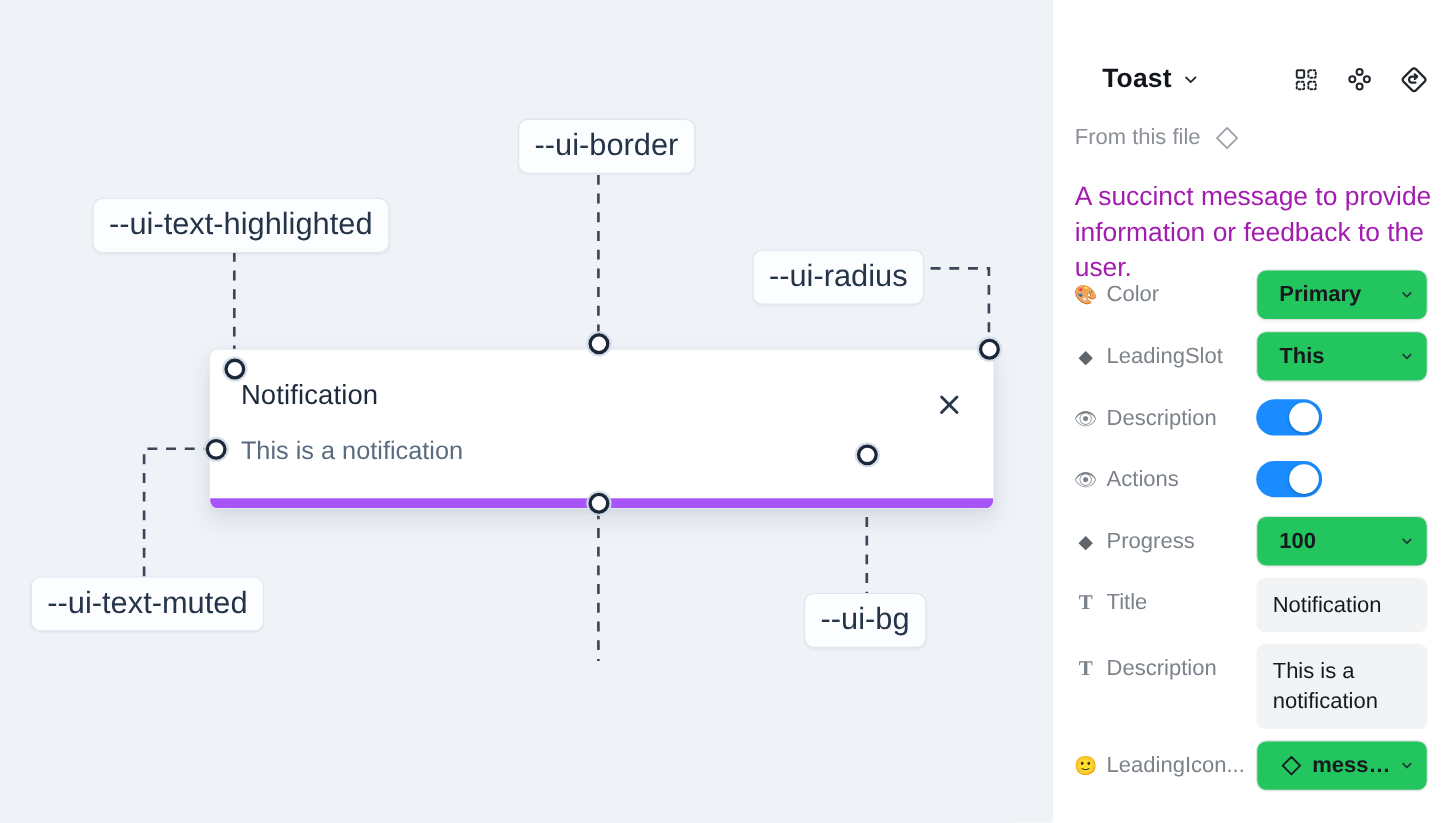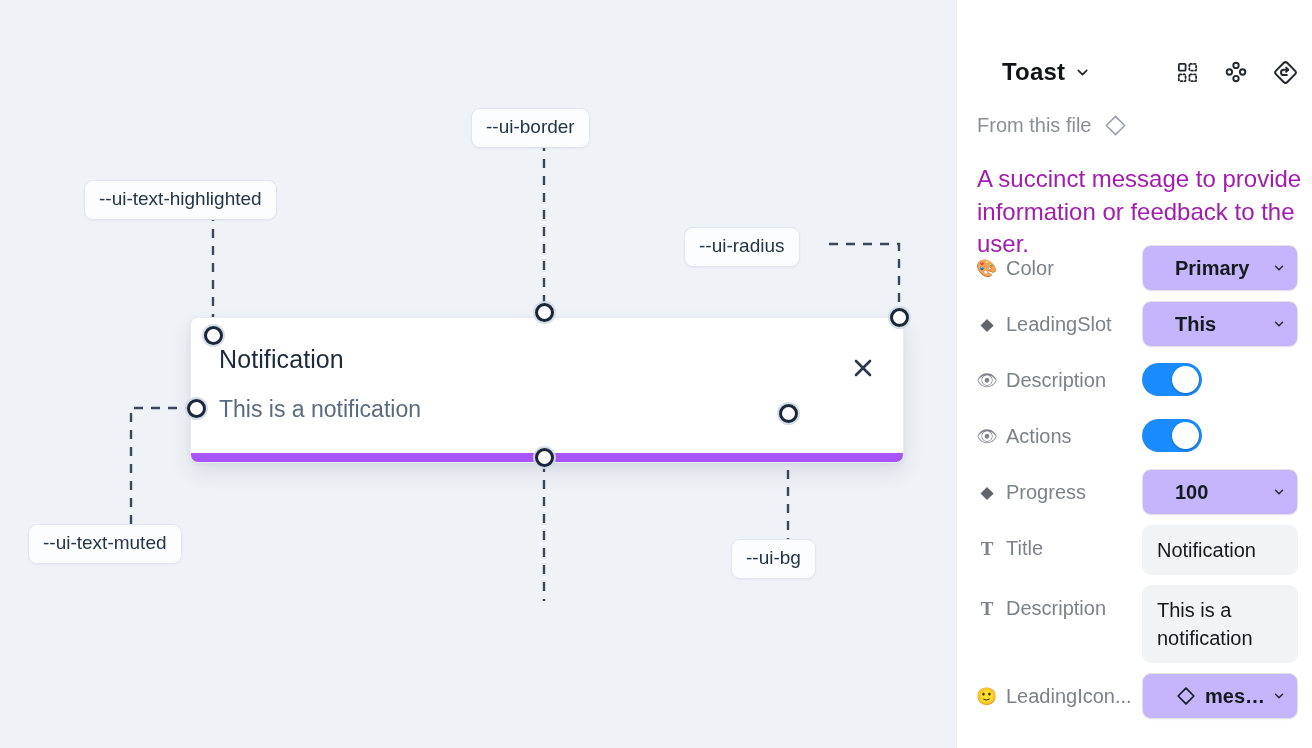--- a/index.html
+++ b/index.html
@@ -54,21 +54,21 @@
   
   #wires { position: absolute; left: 0; top: 0; width: 956px; height: 748px; pointer-events: none; }
 
   
   .pill {
     position: absolute;
     background: #fcfdfe;
     border: 1px solid #dfe6ef;
     border-radius: 9px;
     padding: 7px 14px 9px;
-    font-size: 19px; color: #26344a;
+    font-size: 28px; color: #26344a;
     white-space: nowrap;
     box-shadow: 0 1px 2px rgba(40,55,80,0.05);
     line-height: 1.15;
   }
 
   
   .dot {
     position: absolute;
     width: 19px; height: 19px; border-radius: 50%;
     background: #ffffff;
@@ -123,26 +123,26 @@
   }
   .prop-label .lbl-txt { overflow: hidden; text-overflow: ellipsis; }
   .prop-ico { width: 20px; flex: 0 0 20px; display: flex; align-items: center; justify-content: center; font-size: 17px; line-height: 1; }
   .prop-ico.serif-t { font-family: "Liberation Serif", serif; font-weight: 700; font-size: 19px; color: #7c828a; }
   .prop-ico.diamond { color: #60656c; font-size: 17px; }
 
   .prop-ctl { flex: 0 0 156px; display: flex; justify-content: flex-end; }
 
   .select {
     width: 156px; min-height: 46px;
-    background: #c4b5fd;
+    background: #22c55e;
     border: 1px solid #e3e3e3;
     border-radius: 9px;
     box-shadow: 0 1px 2px rgba(0,0,0,0.045);
     display: flex; align-items: center;
-    padding: 0 11px 0 32px;
+    padding: 0 11px 0 20px;
     font-size: 20px; font-weight: 700; color: #16191d;
     cursor: pointer;
   }
   .select .sel-val { flex: 1 1 auto; overflow: hidden; text-overflow: ellipsis; white-space: nowrap; }
   .select .chev { flex: 0 0 14px; display: flex; align-items: center; justify-content: center; color: #2a2f35; margin-left: 6px; }
   .select .lead-diamond { flex: 0 0 22px; display: flex; align-items: center; margin-right: 8px; }
 
   .textfield {
     width: 156px; min-height: 46px;
     background: #f2f3f5;

